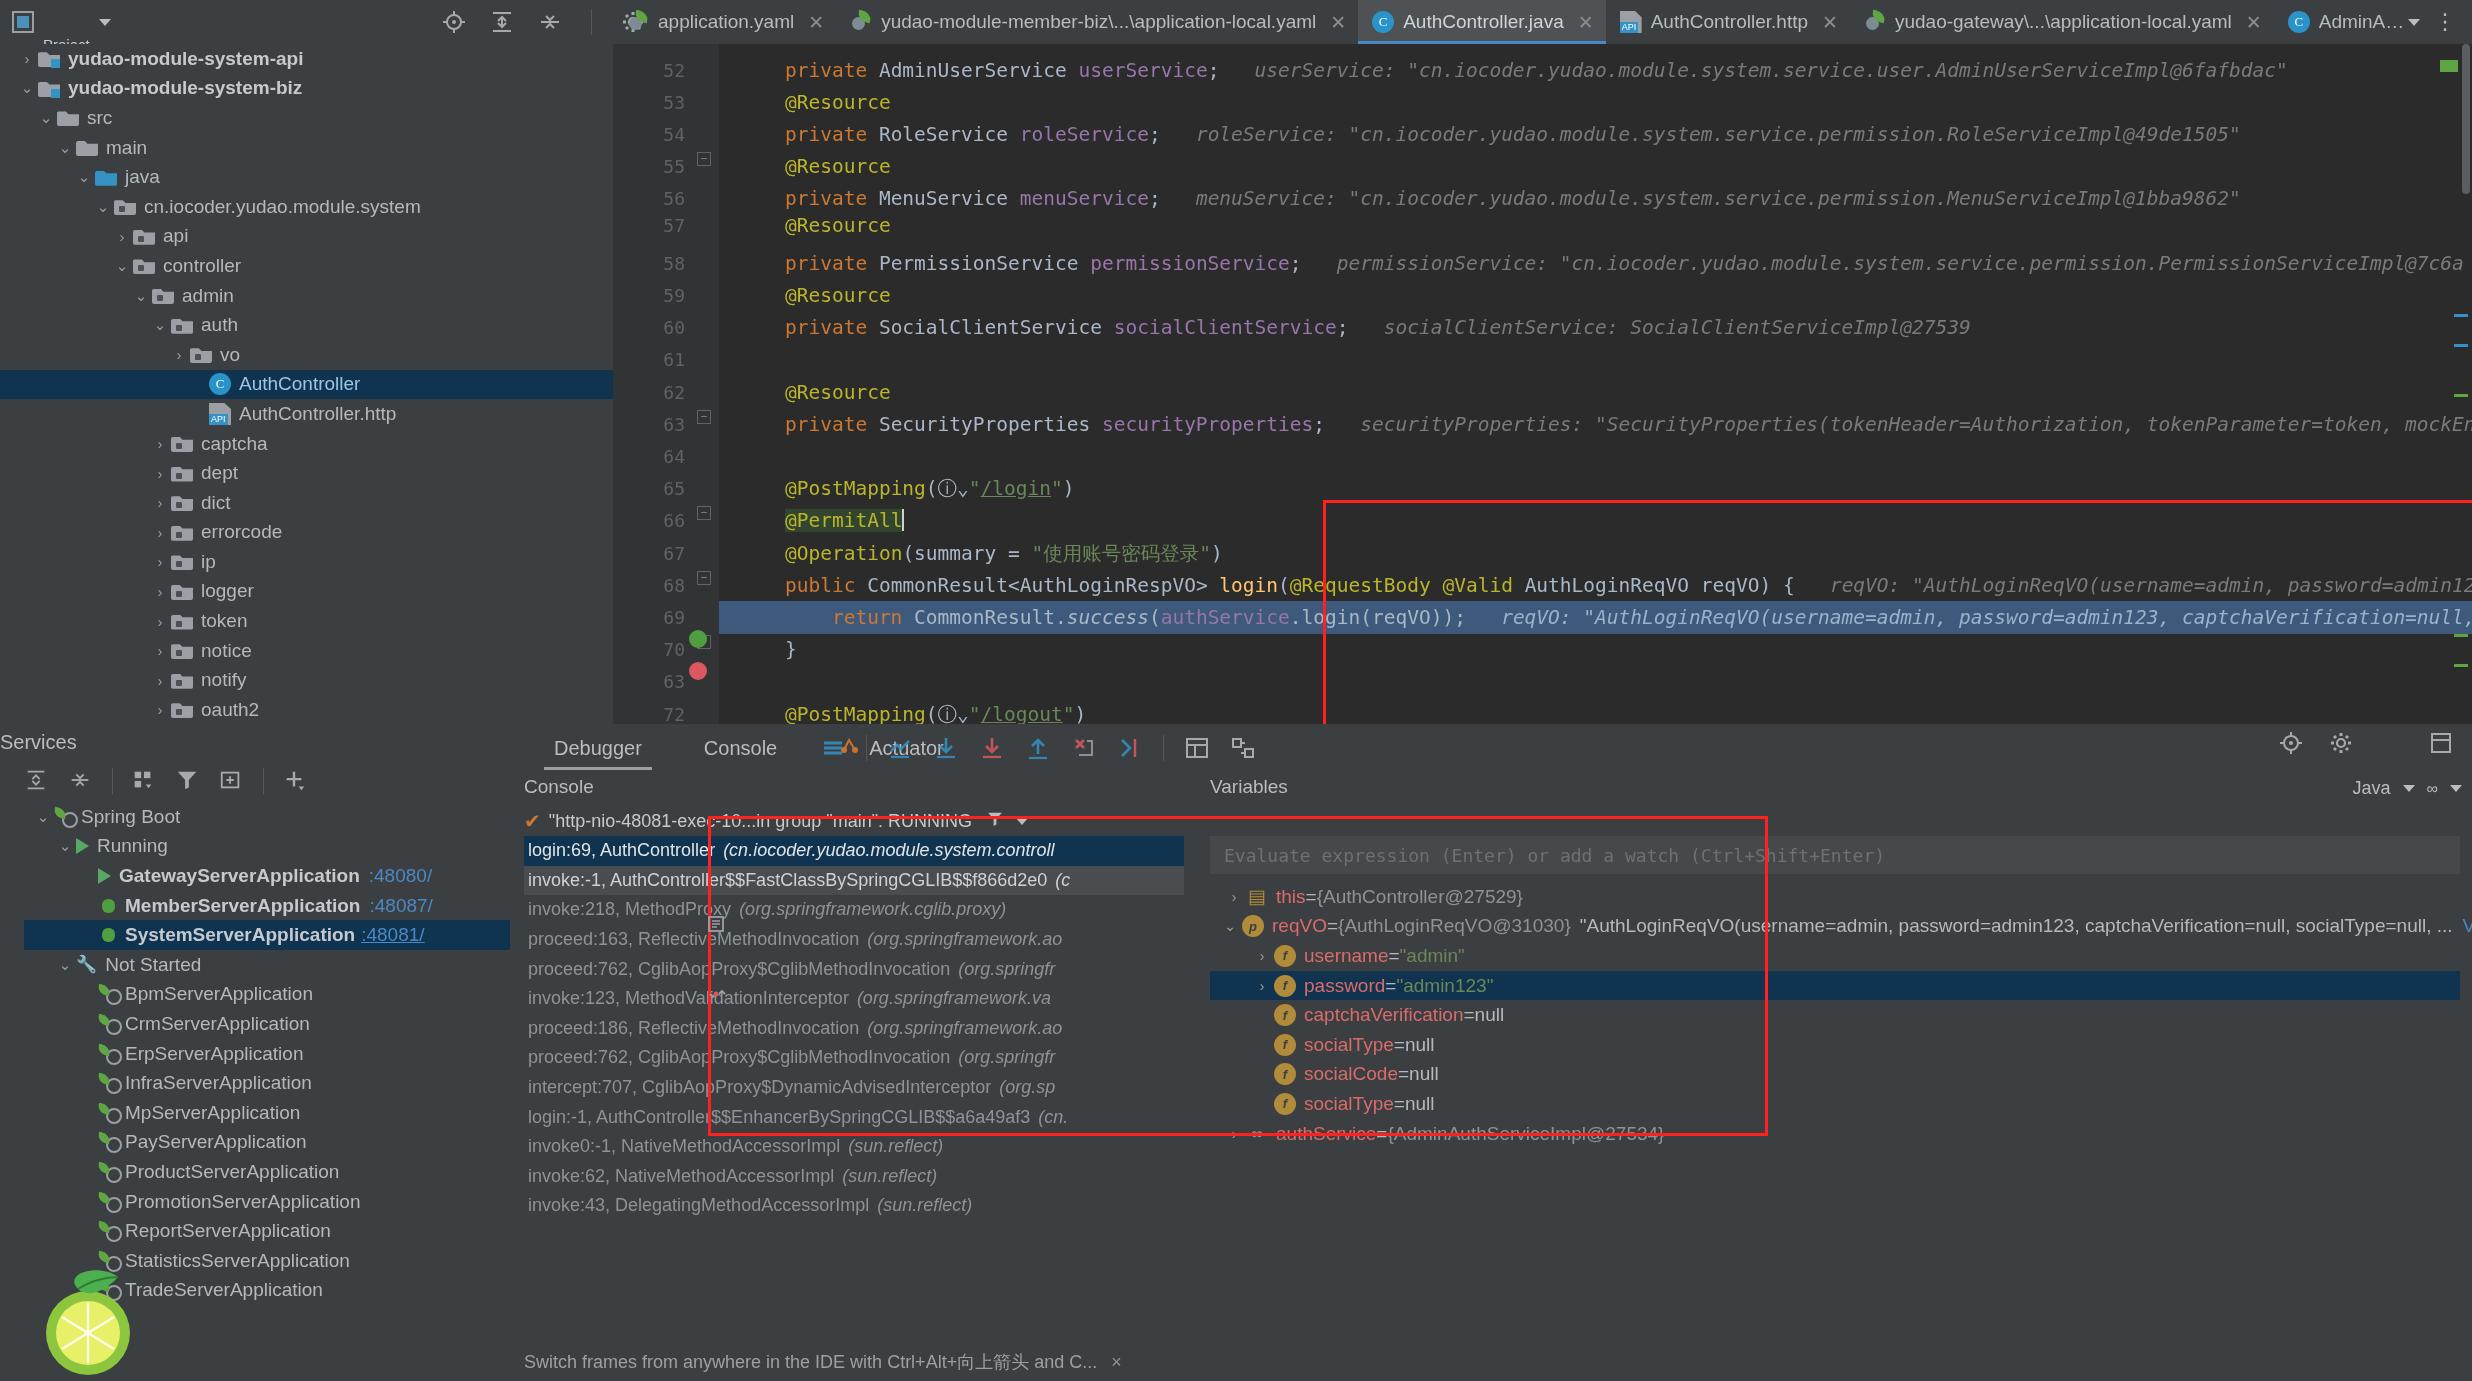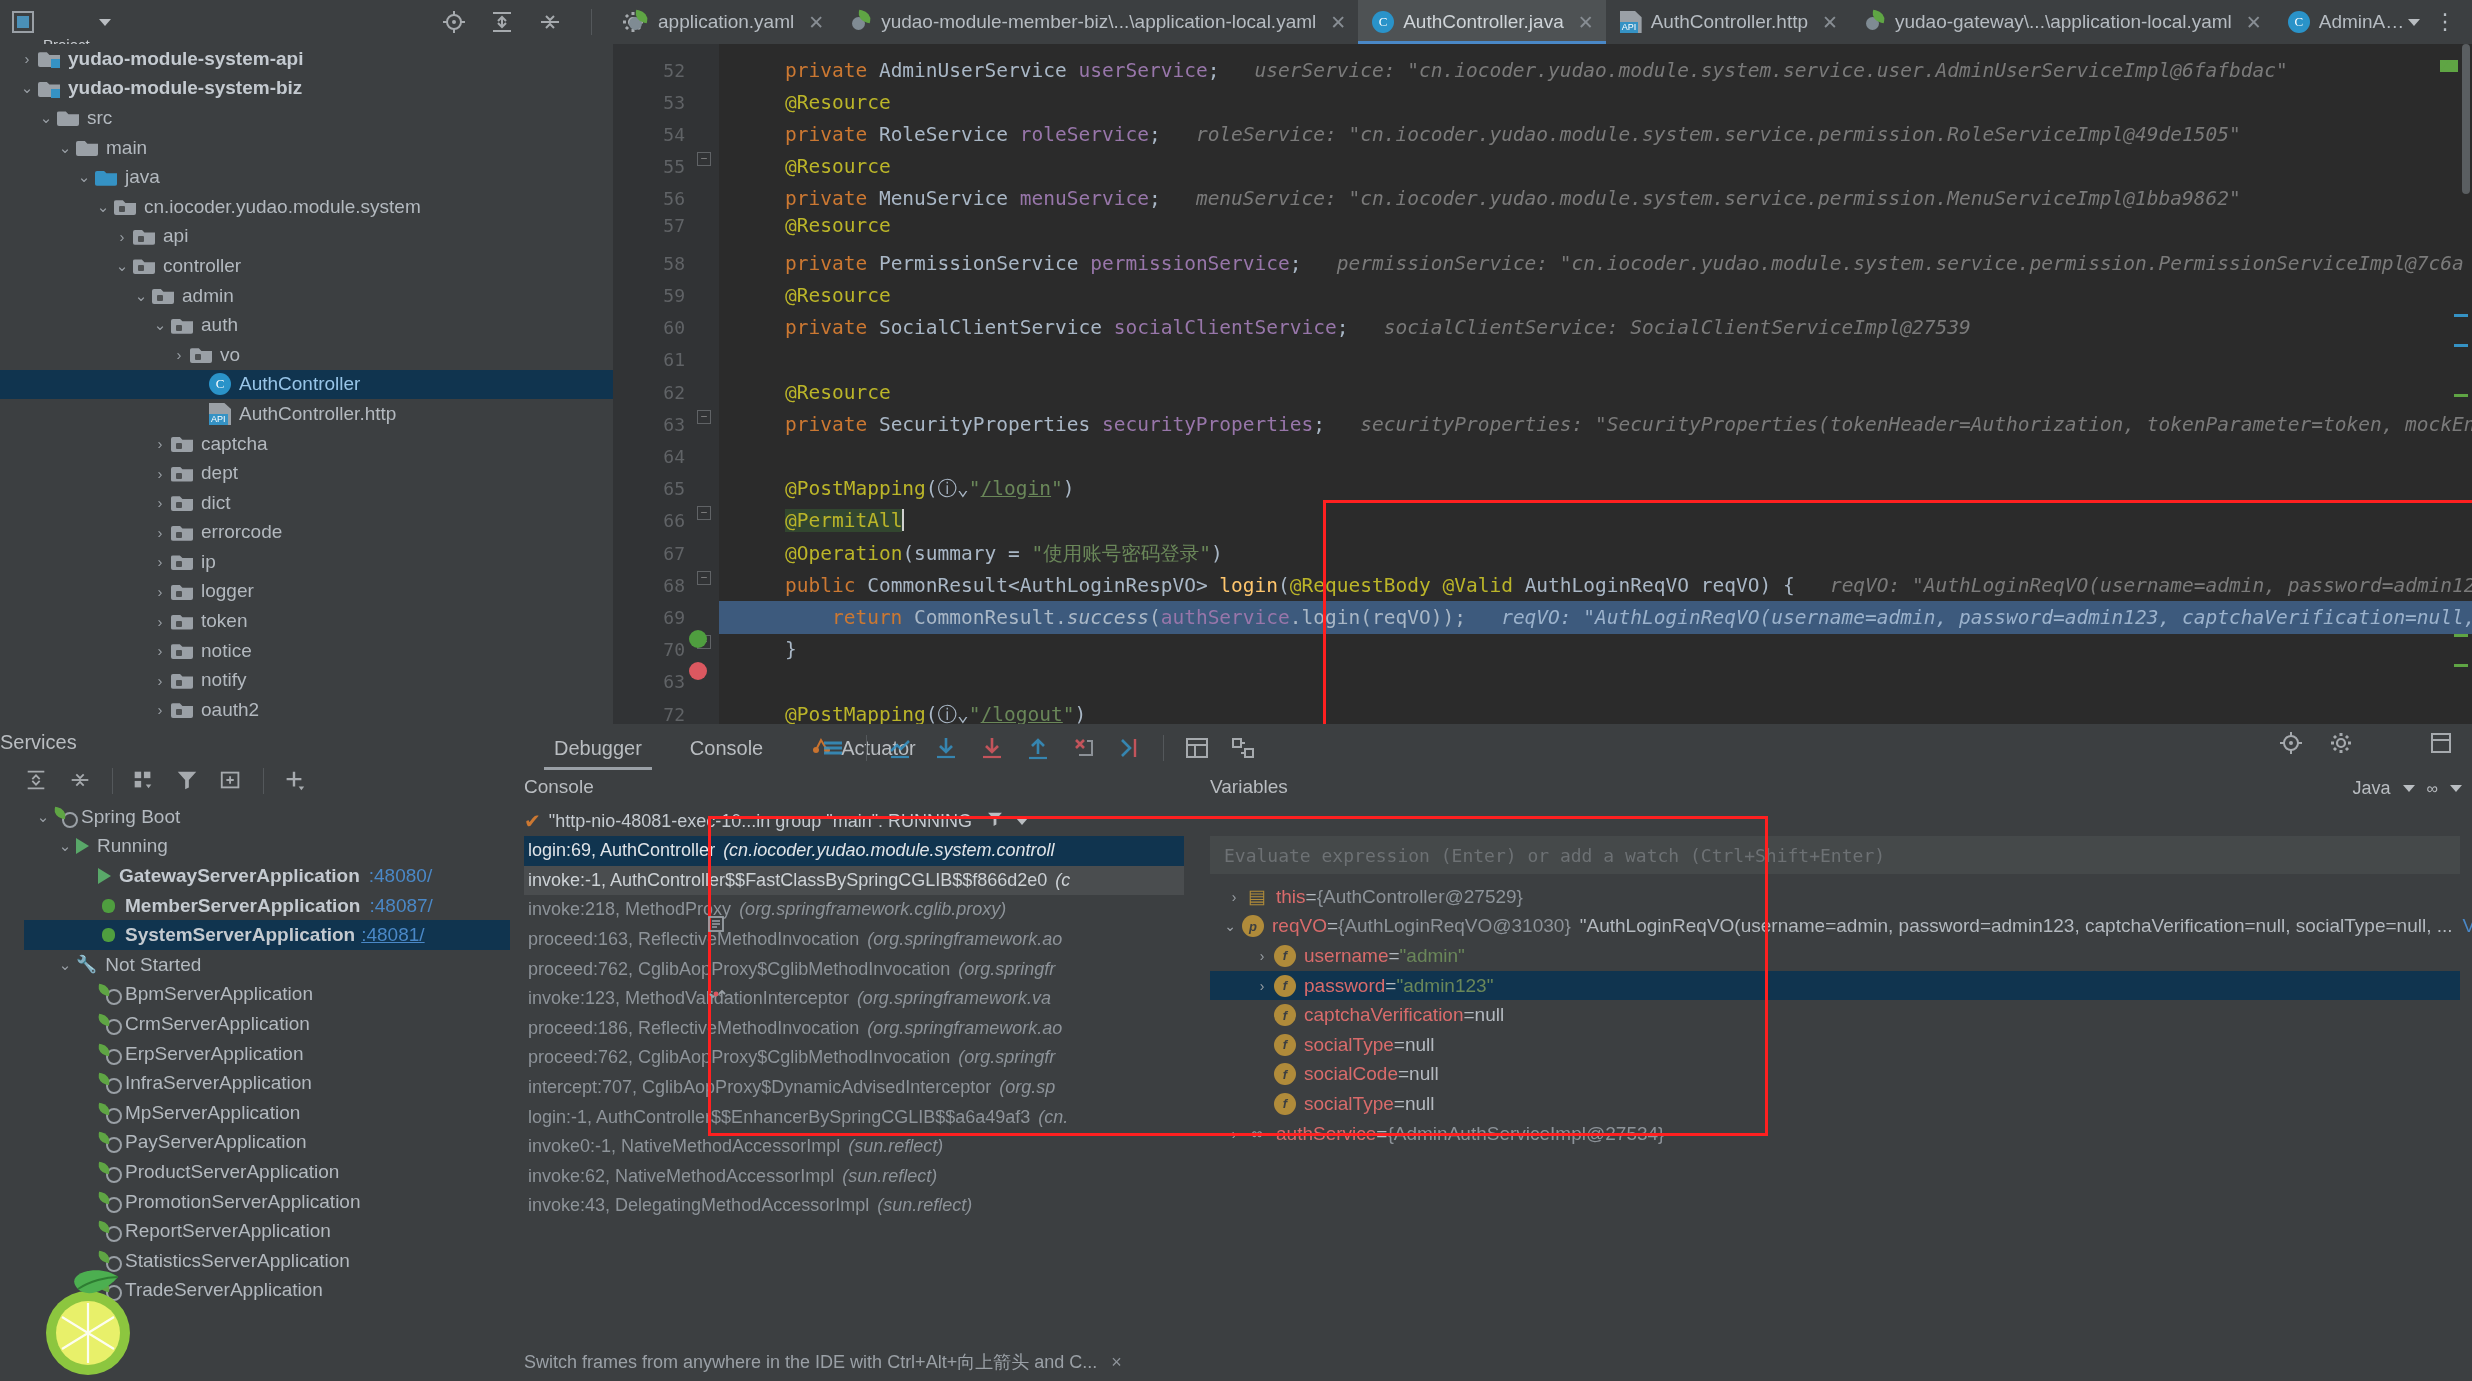--- a/index.html
+++ b/index.html
@@ -83,21 +83,21 @@
   .spring-leaf::before{content:"";position:absolute;left:8px;top:5px;width:12px;height:12px;border-radius:50%;border:2px solid #9aa0a6;}
   .spring-leaf::after{content:"";position:absolute;left:0px;top:1px;width:12px;height:10px;border-radius:0 80% 0 80%;background:#5fa544;transform:rotate(12deg);}
   .bug-ico::before{content:"";position:absolute;left:4px;top:3px;width:13px;height:14px;border-radius:6px;background:#4f9e3f;}
   .play-ico{ width:0;height:0;border-left:13px solid #59a869;border-top:8px solid transparent;border-bottom:8px solid transparent;margin-right:8px; }
   .wrench-ico{ color:#9aa0a6;font-size:17px;margin-right:8px; }
   .port { color:#4a88c7; }
   .port.u { text-decoration:underline; }
   .sname.b { font-weight:bold; color:#c4cad0; }
 
   .dbg { position:absolute; left:510px; top:0; width:1962px; height:657px; background:#3c3f41; }
-  .dbg-tabs { position:absolute; left:0; top:0; height:48px; display:flex; align-items:center; gap:4px; padding-left:22px; }
+  .dbg-tabs { position:absolute; left:0; top:0; height:48px; display:flex; align-items:center; gap:18px; padding-left:22px; }
   .dtab { color:#b9bdc1; font-size:20px; padding:0 22px; height:48px; display:flex; align-items:center; position:relative; }
   .dtab.active::after { content:""; position:absolute; left:12px; right:12px; bottom:2px; height:3px; background:#9aa0a6; }
   .dbg-tools { position:absolute; left:310px; top:0; height:48px; display:flex; align-items:center; gap:20px; }
   .dsep { width:1px;height:26px;background:#54585b; }
   .frames-hdr { position:absolute; left:14px; top:52px; color:#b9bdc1; font-size:19px; }
   .vars-hdr { position:absolute; left:700px; top:52px; color:#b9bdc1; font-size:19px; }
   .frames { position:absolute; left:14px; top:82px; width:660px; height:560px; background:#3c3f41; overflow:hidden; }
   .frow { height:29.6px; display:flex; align-items:center; font-size:18px; color:#8d9399; white-space:nowrap; padding-left:4px; }
   .frow em { font-style:italic; }
   .frow.sel { background:#10344f; color:#e0e4e8; }

